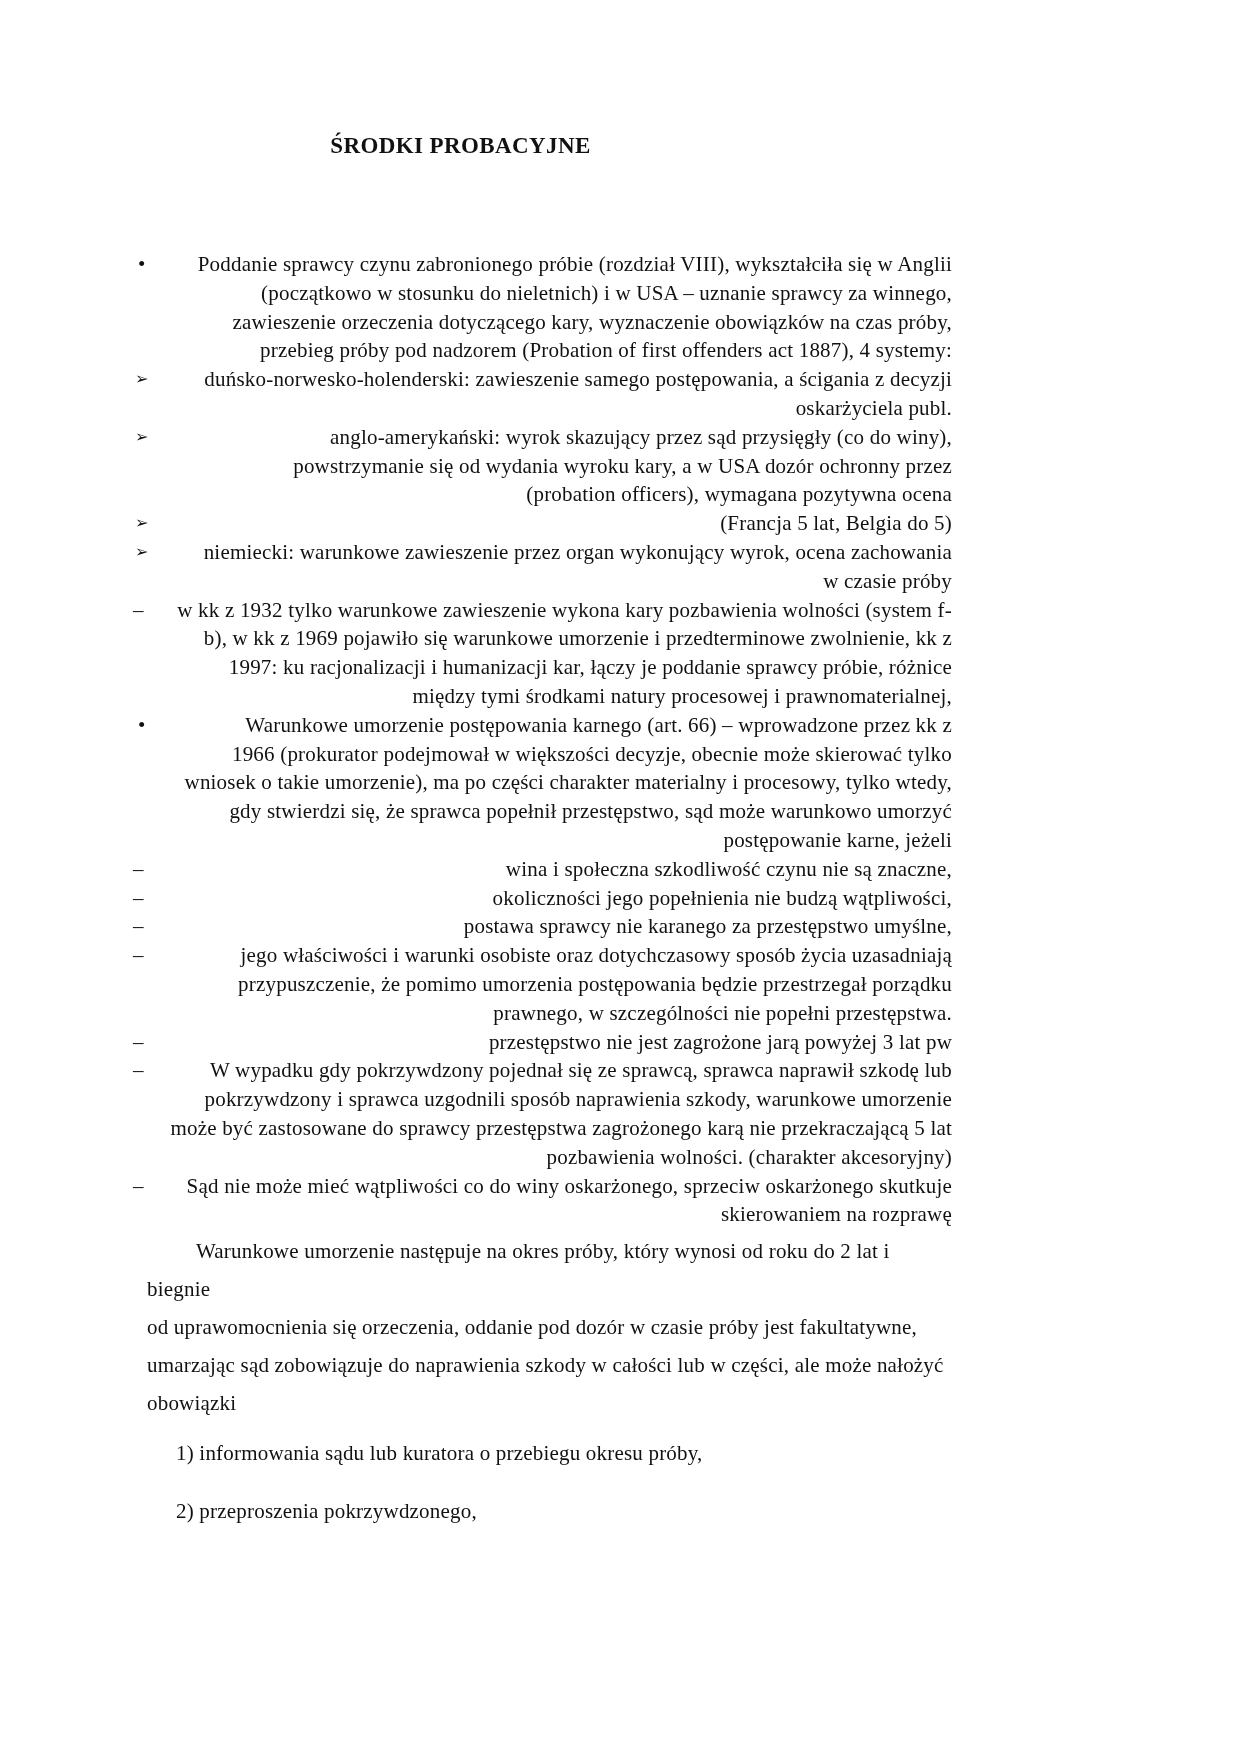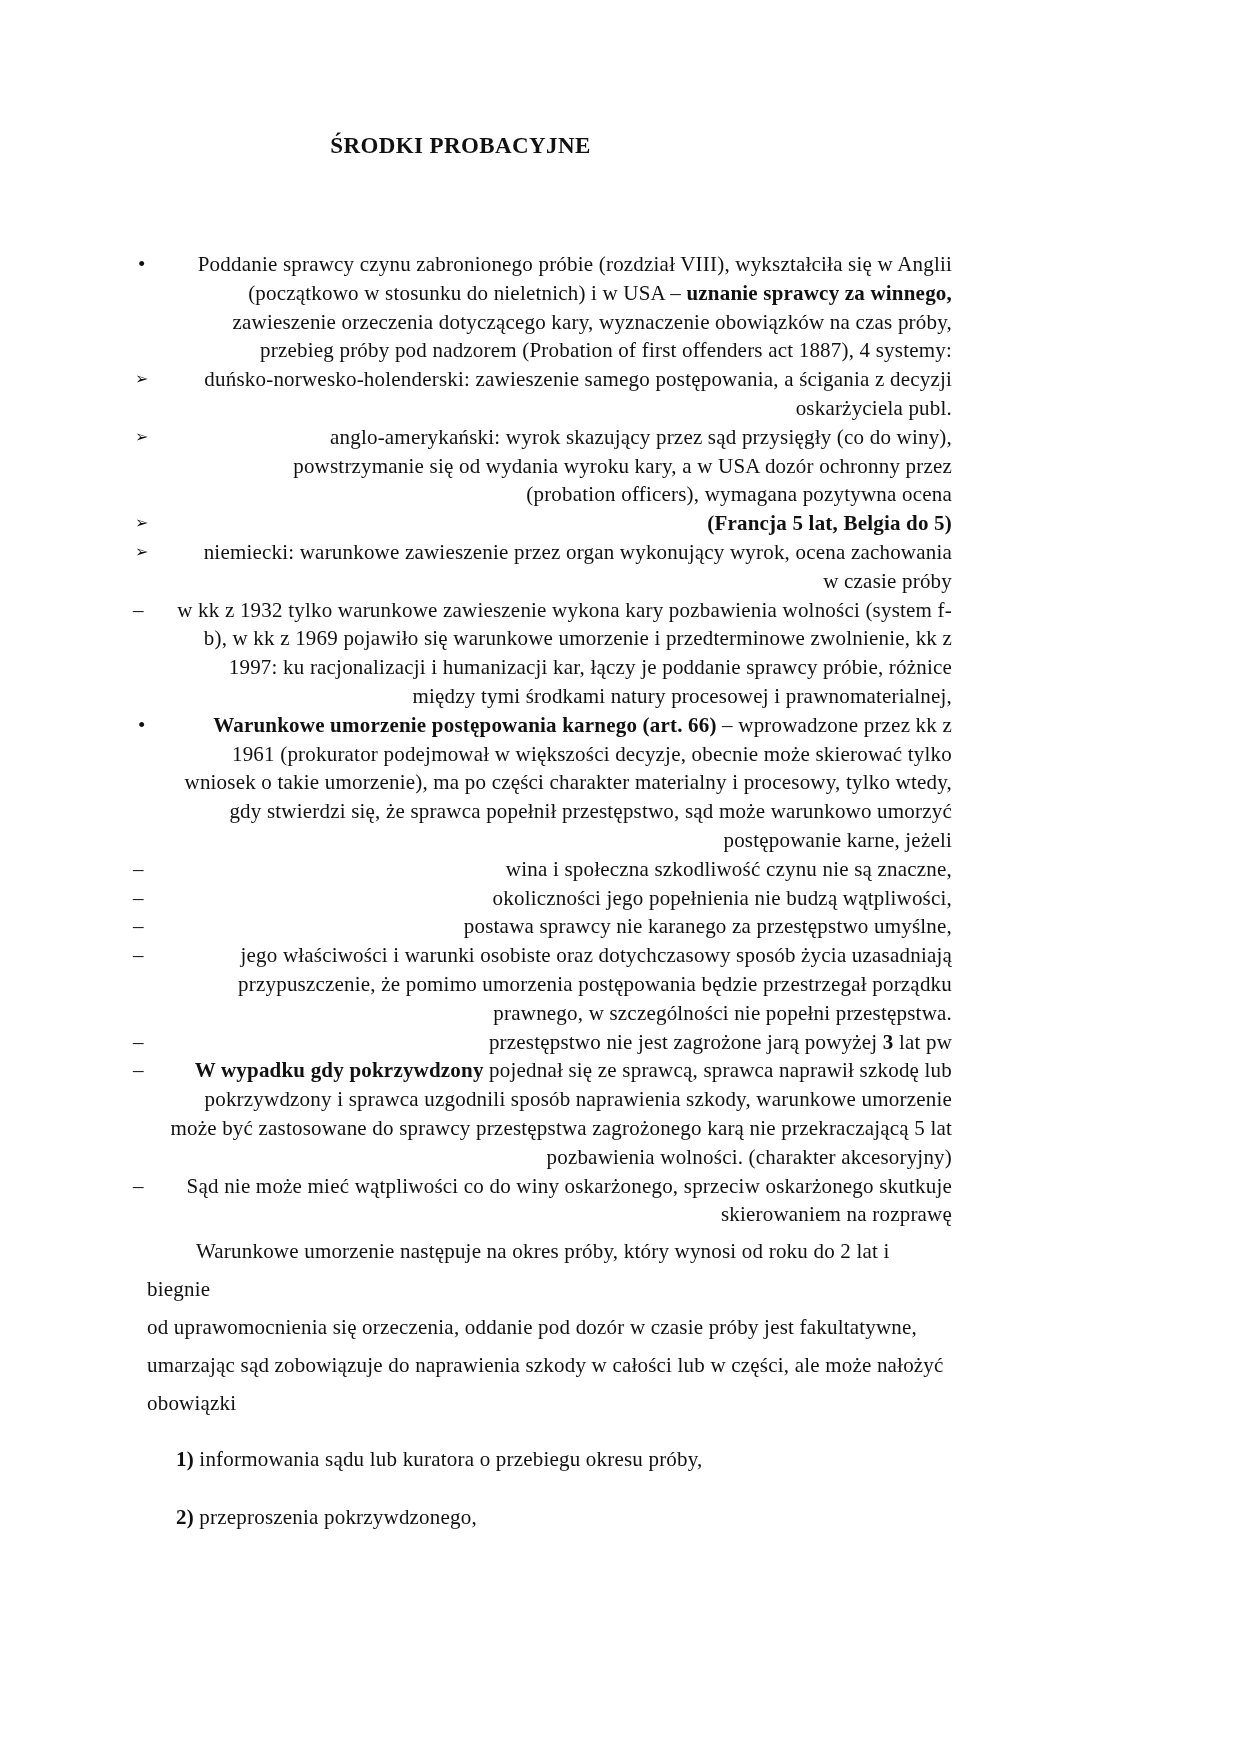--- a/index.html
+++ b/index.html
@@ -55,30 +55,30 @@
   .arrow-row .marker {
     width: 63px;
     padding-left: 2px;
     font-family: "DejaVu Sans", sans-serif;
     font-size: 16px;
   }
   .dash-row .marker {
     width: 19px;
   }
   .b {
-    font-weight: bold;
+    font-weight: normal;
   }
   .para {
     margin: 3px 0 12px 14px;
     line-height: 38px;
     text-indent: 49px;
     white-space: pre-wrap;
   }
   .obligations {
-    margin: 23px 0 0 43px;
+    margin: 17px 0 0 43px;
   }
   .obligation {
     line-height: 28.8px;
     margin-bottom: 29px;
     white-space: pre-wrap;
   }
 </style>
 </head>
 <body>
 
@@ -124,21 +124,21 @@
       <span class="marker">–</span>
       <div class="text"><span>w kk z 1932 tylko warunkowe zawieszenie wykona kary pozbawienia wolności (system f-
 b), w kk z 1969 pojawiło się warunkowe umorzenie i przedterminowe zwolnienie, kk z
 1997: ku racjonalizacji i humanizacji kar, łączy je poddanie sprawcy próbie, różnice
 między tymi środkami natury procesowej i prawnomaterialnej,</span></div>
     </div>
 
     <div class="row bullet-row">
       <span class="marker">•</span>
       <div class="text"><span class="b">Warunkowe umorzenie postępowania karnego (art. 66)</span><span> – wprowadzone przez kk z
-1961 (prokurator podejmował w większości decyzje, obecnie może skierować tylko
+1966 (prokurator podejmował w większości decyzje, obecnie może skierować tylko
 wniosek o takie umorzenie), ma po części charakter materialny i procesowy, tylko wtedy,
 gdy stwierdzi się, że sprawca popełnił przestępstwo, sąd może warunkowo umorzyć
 postępowanie karne, jeżeli</span></div>
     </div>
 
     <div class="row dash-row">
       <span class="marker">–</span>
       <div class="text"><span>wina i społeczna szkodliwość czynu nie są znaczne,</span></div>
     </div>
 

